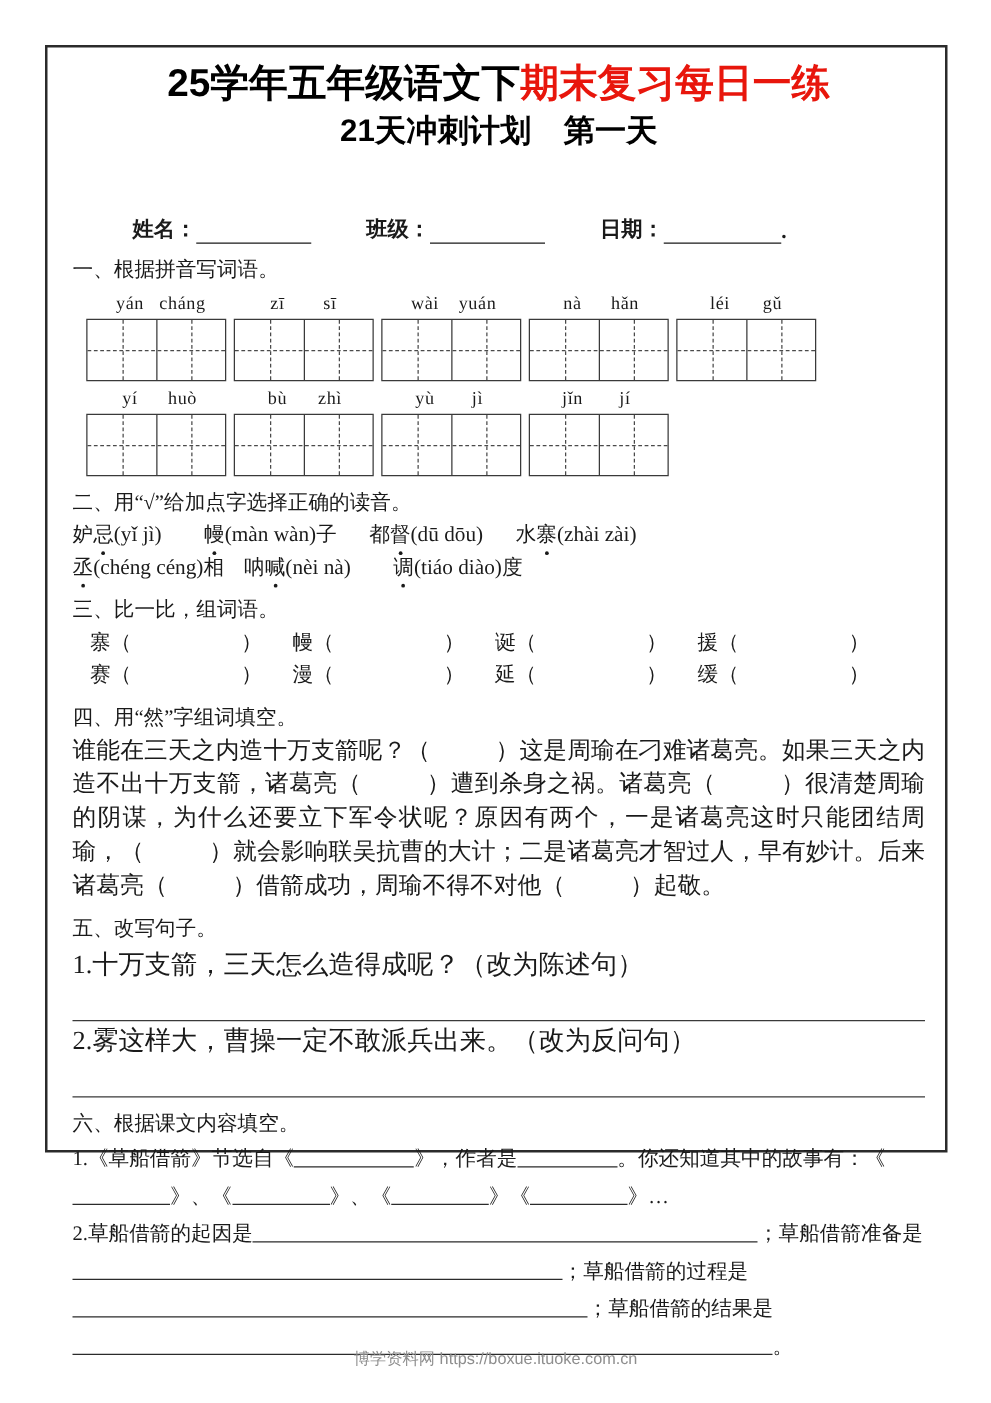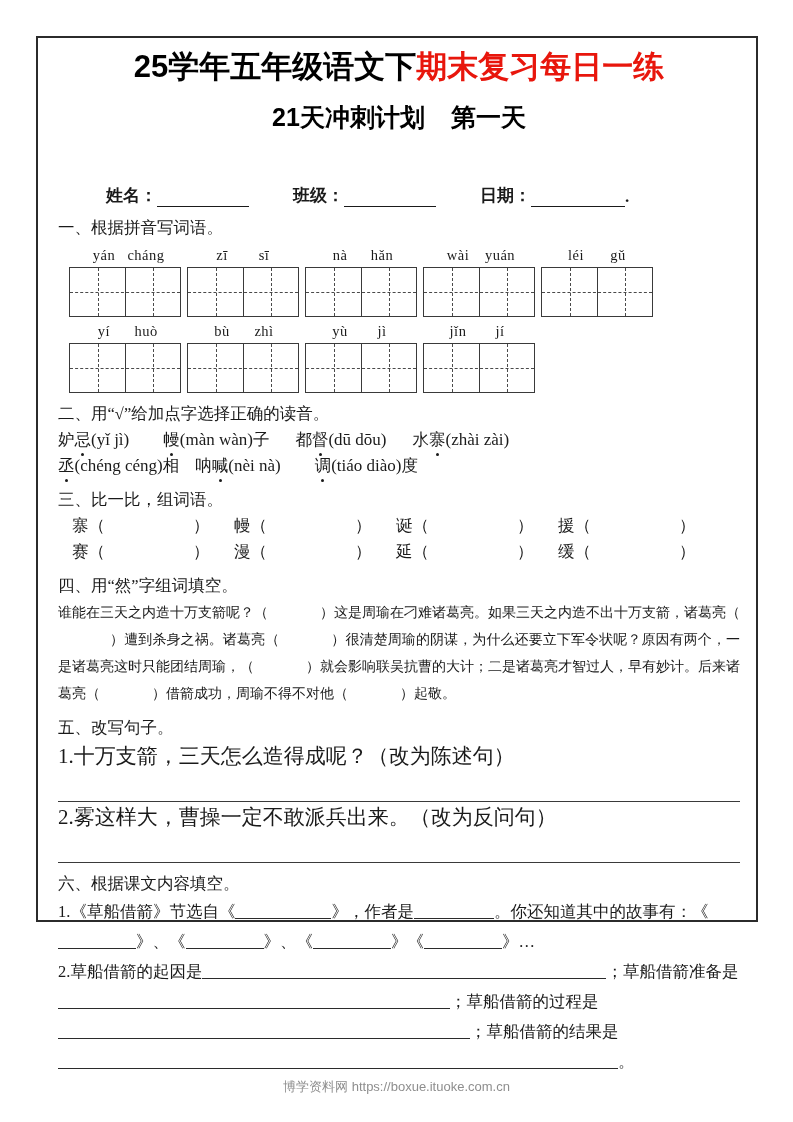--- a/index.html
+++ b/index.html
@@ -36,21 +36,21 @@
   }
   .title-main .blk { color: #000000; }
   .title-main .red { color: #e8160c; }
   .title-sub {
     text-align: center;
     font-family: "Liberation Sans", "DejaVu Sans", sans-serif;
     font-weight: bold;
     font-size: 25px;
     line-height: 34px;
     color: #000000;
-    margin-top: 12px;
+    margin-top: 0;
   }
   .title-sub .gap { display: inline-block; width: 26px; }
 
   
   .ncd {
     margin-top: 10px;
     font-size: 17px;
     font-weight: bold;
     display: flex;
     align-items: flex-end;
@@ -149,21 +149,21 @@
     display: flex;
     font-size: 16.5px;
     line-height: 26px;
     padding-left: 14px;
   }
   .wb-cell { width: 162px; white-space: nowrap; }
   .wb-cell .paren { display: inline-block; width: 88px; }
 
   
   .para {
-    font-size: 14px;
+    font-size: 19px;
     line-height: 27px;
     text-align: justify;
   }
   .para .blank-p { display: inline-block; width: 52px; }
 
   
   .q-line { font-size: 21px; line-height: 27px; margin-top: 2px;}
   .answer-rule {
     border-bottom: 1.4px solid #3a3a3a;
     height: 30px;
@@ -239,30 +239,30 @@
         <div class="pinyin">
           <span class="s1">zī</span><span class="s2">sī</span>
         </div>
         <div class="tzg">
             <div class="half"></div>
             <div class="half"></div>
           </div>
       </div>
       <div class="grid-item">
         <div class="pinyin">
+          <span class="s1">wài</span><span class="s2">yuán</span>
+        </div>
+        <div class="tzg">
+            <div class="half"></div>
+            <div class="half"></div>
+          </div>
+      </div>
+      <div class="grid-item">
+        <div class="pinyin">
           <span class="s1">nà</span><span class="s2">hǎn</span>
-        </div>
-        <div class="tzg">
-            <div class="half"></div>
-            <div class="half"></div>
-          </div>
-      </div>
-      <div class="grid-item">
-        <div class="pinyin">
-          <span class="s1">wài</span><span class="s2">yuán</span>
         </div>
         <div class="tzg">
             <div class="half"></div>
             <div class="half"></div>
           </div>
       </div>
       <div class="grid-item">
         <div class="pinyin">
           <span class="s1">léi</span><span class="s2">gǔ</span>
         </div>

